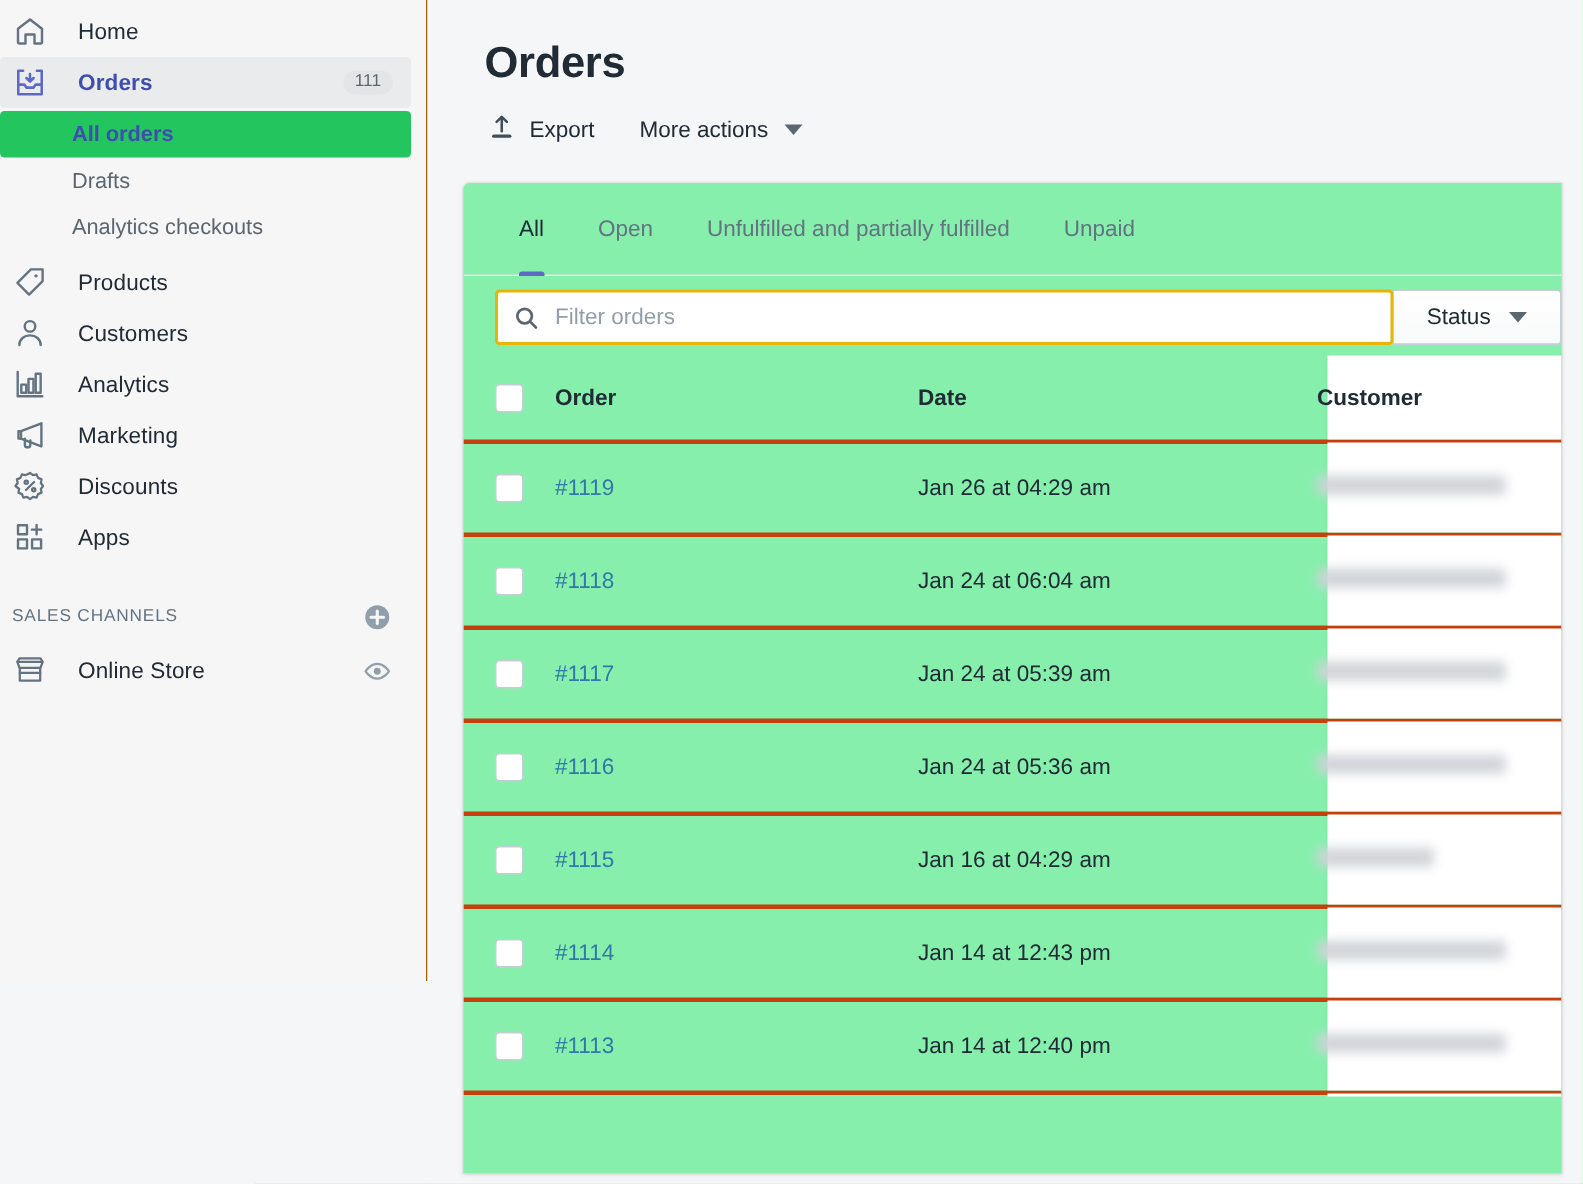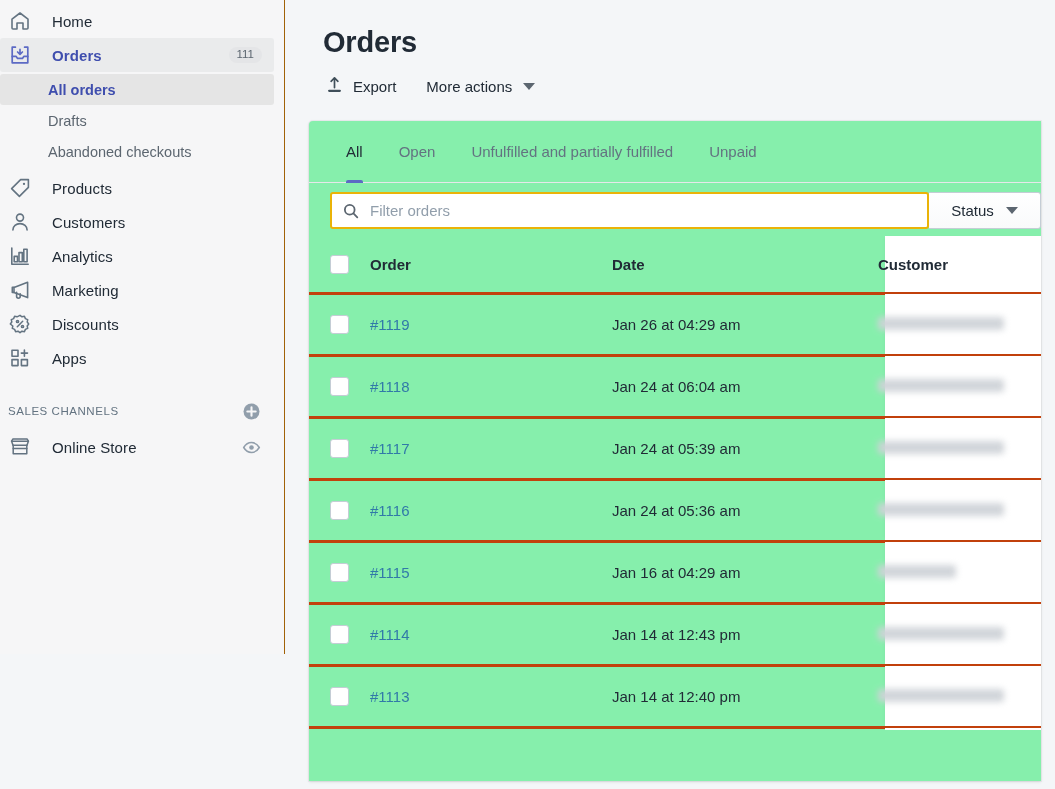--- a/index.html
+++ b/index.html
@@ -59,21 +59,21 @@
   .subitem {
     height: 31px;
     display: flex; align-items: center;
     padding-left: 48px;
     border-radius: 3px;
     font-size: 14.5px;
     color: #5c6670;
     cursor: pointer;
   }
   .subitem.selected {
-    background: #e5e5e5;
+    background: #22c55e;
     color: #3f4eae;
     font-weight: 600;
   }
   .section-head {
     display: flex; align-items: center;
     height: 32px;
     padding: 0 12px 0 5px;
     margin: 20px 10px 2px 0;
   }
   .section-title {
@@ -295,21 +295,21 @@
     </div>
 
     <div class="subnav">
       <div class="subitem selected">
         <span>All orders</span>
       </div>
       <div class="subitem">
         <span>Drafts</span>
       </div>
       <div class="subitem">
-        <span>Abandoned checkouts</span>
+        <span>Analytics checkouts</span>
       </div>
     </div>
 
     <div class="nav-item">
       <span class="nav-icon">
         <svg width="22" height="22" viewBox="0 0 22 22" fill="none" stroke="#637381" stroke-width="1.6" stroke-linejoin="round" stroke-linecap="round">
           <path d="M11.6 2.6 2.6 11.6l7.8 7.8 9-9V2.6z"></path>
           <circle cx="15" cy="6.9" r="1.15" fill="#637381" stroke="none"></circle>
         </svg>
       </span>

